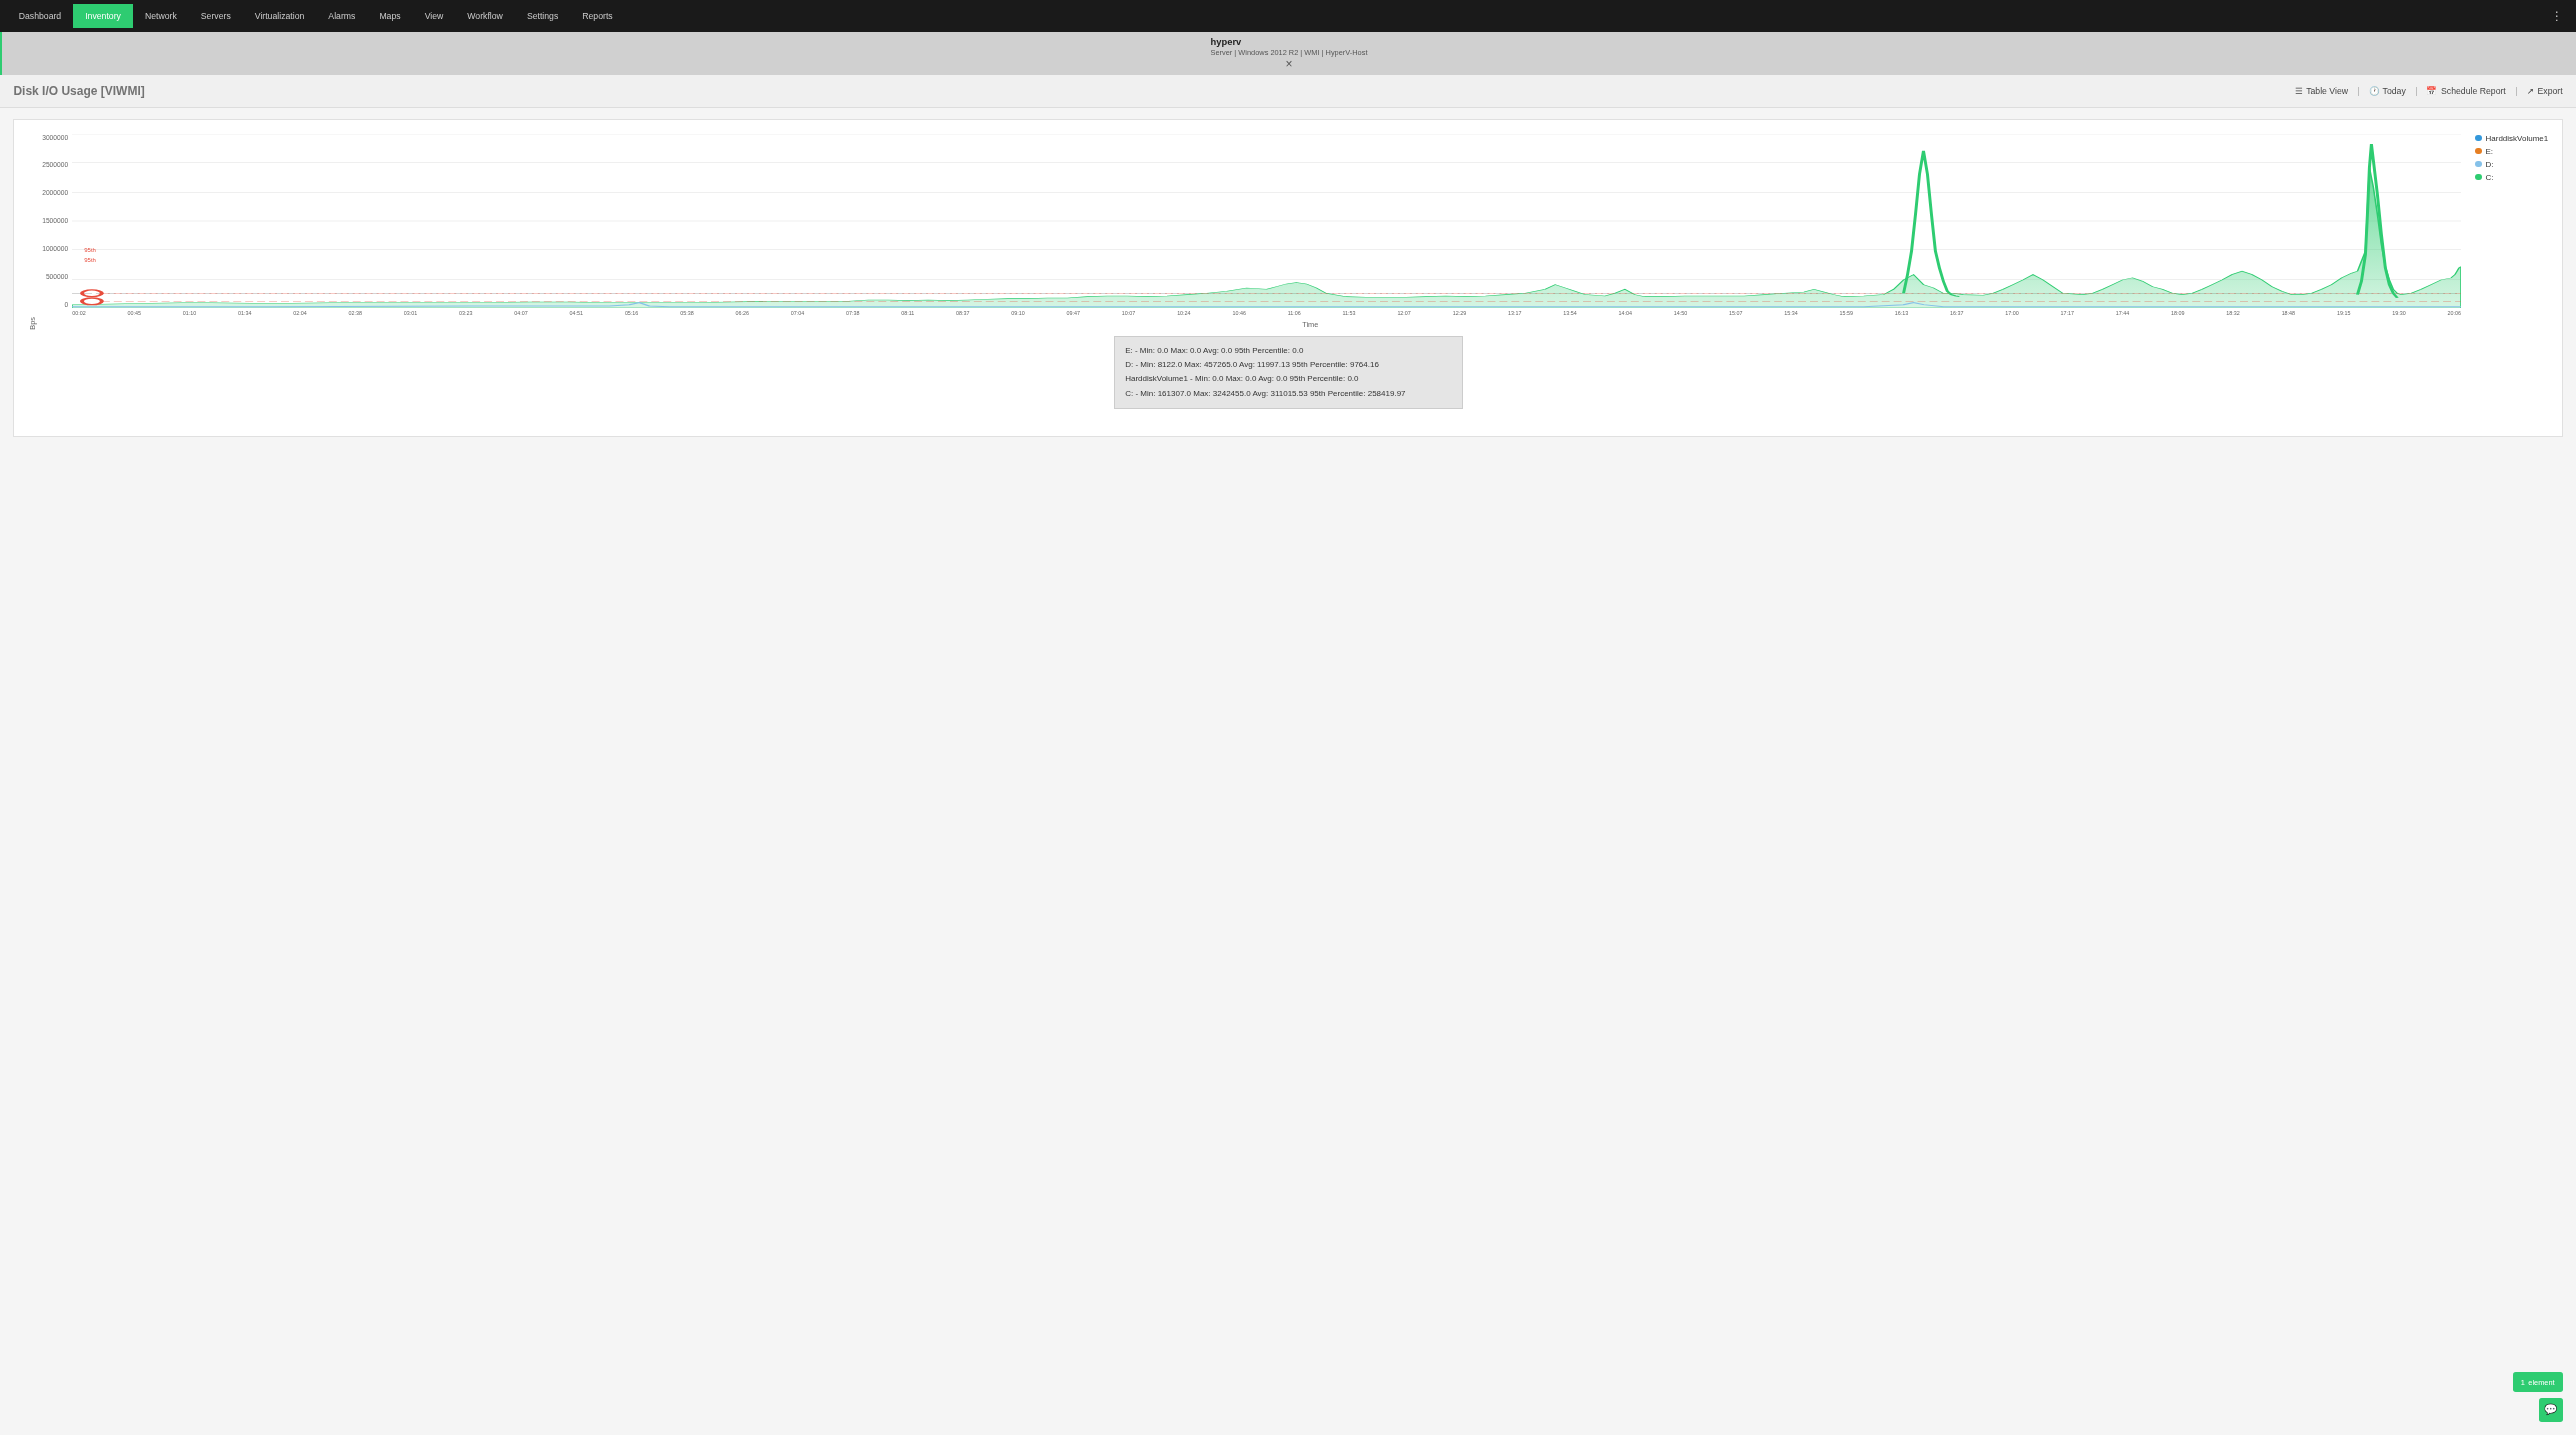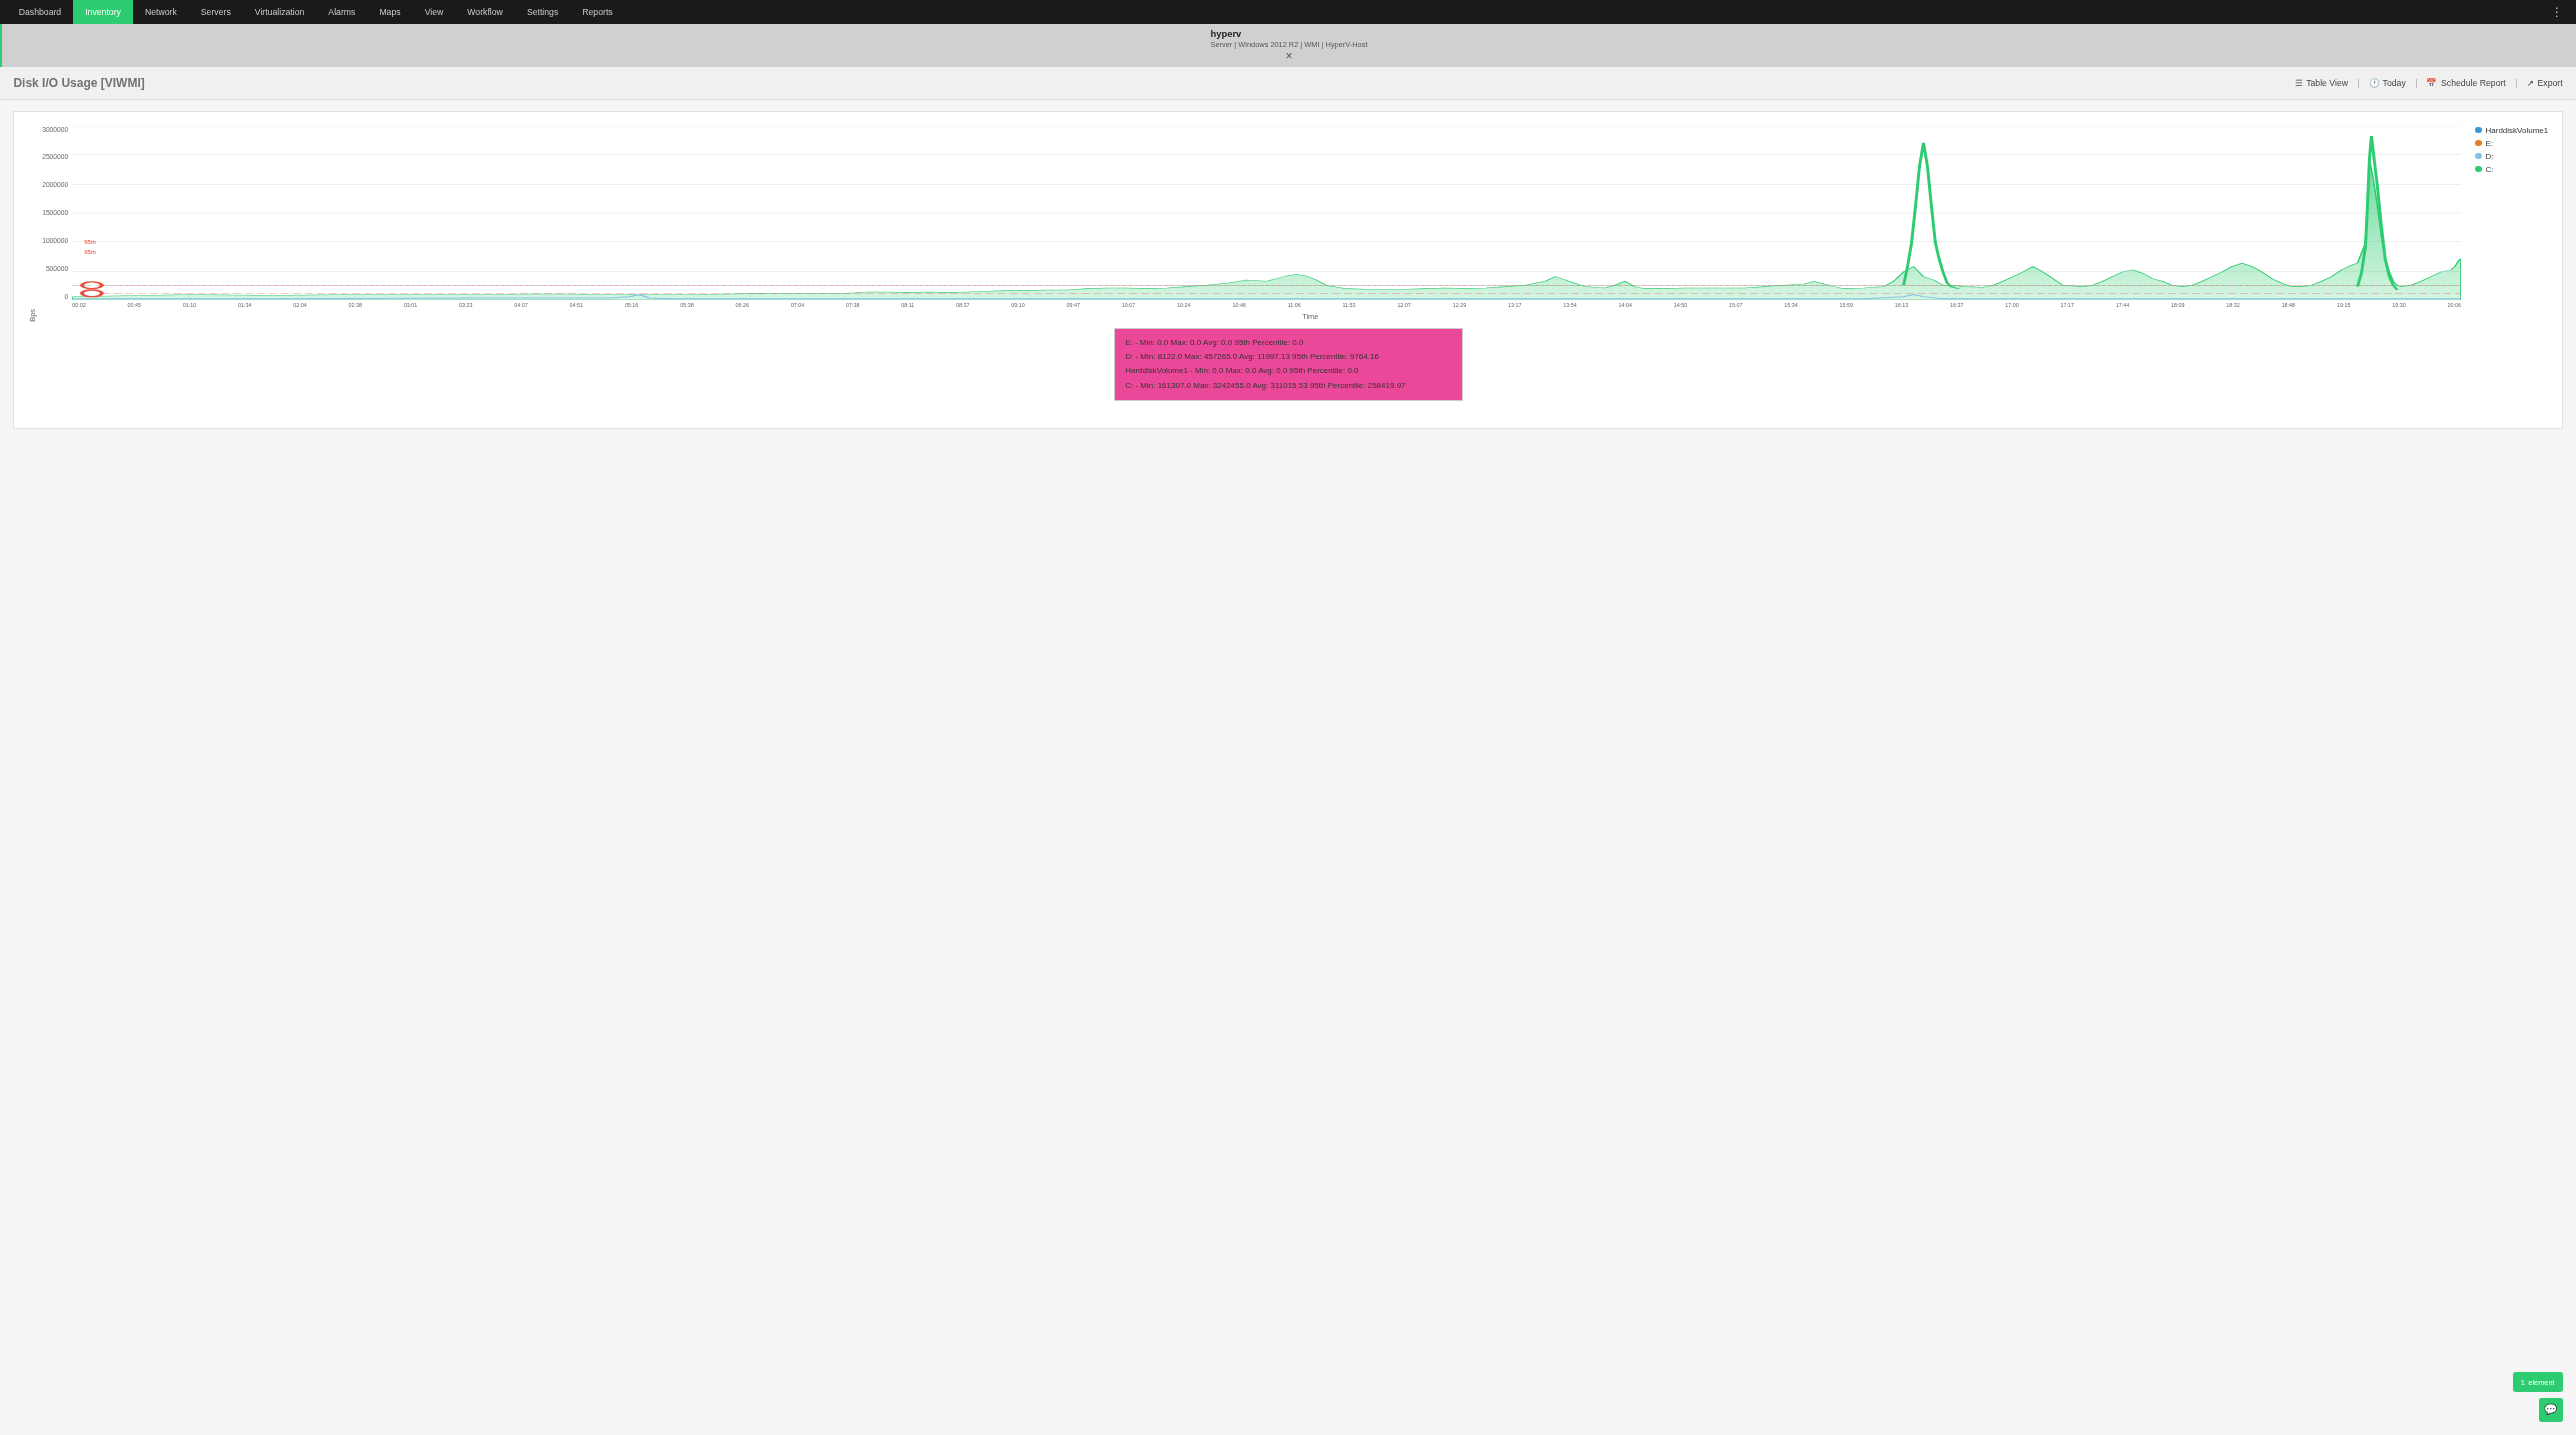--- a/index.html
+++ b/index.html
@@ -3,21 +3,21 @@
   <meta charset="utf-8">
   <style>
     * { box-sizing: border-box; margin: 0; padding: 0; }
     body { font-family: Arial, sans-serif; background: #f5f5f5; font-size: 8.7px; color: #333; }
 
     
     .top-nav {
       display: flex;
       align-items: center;
       background: #1a1a1a;
-      height: 24px;
+      height: 32px;
       padding: 0 6.7px;
     }
     .top-nav .nav-item {
       color: #ccc;
       padding: 0 12px;
       height: 24px;
       display: flex;
       align-items: center;
       cursor: pointer;
       font-size: 8.7px;
@@ -156,21 +156,21 @@
 
     .x-axis-label {
       text-align: center;
       font-size: 7.4px;
       color: #666;
       margin-top: 4px;
     }
 
     
     .stats-box {
-      background: #ec4899;
+      background: #e5e5e5;
       border: 0.7px solid #ccc;
       padding: 6.7px 10.7px;
       margin: 6.7px auto;
       max-width: 349px;
       font-size: 8px;
       line-height: 1.8;
       color: #333;
     }
 
     

